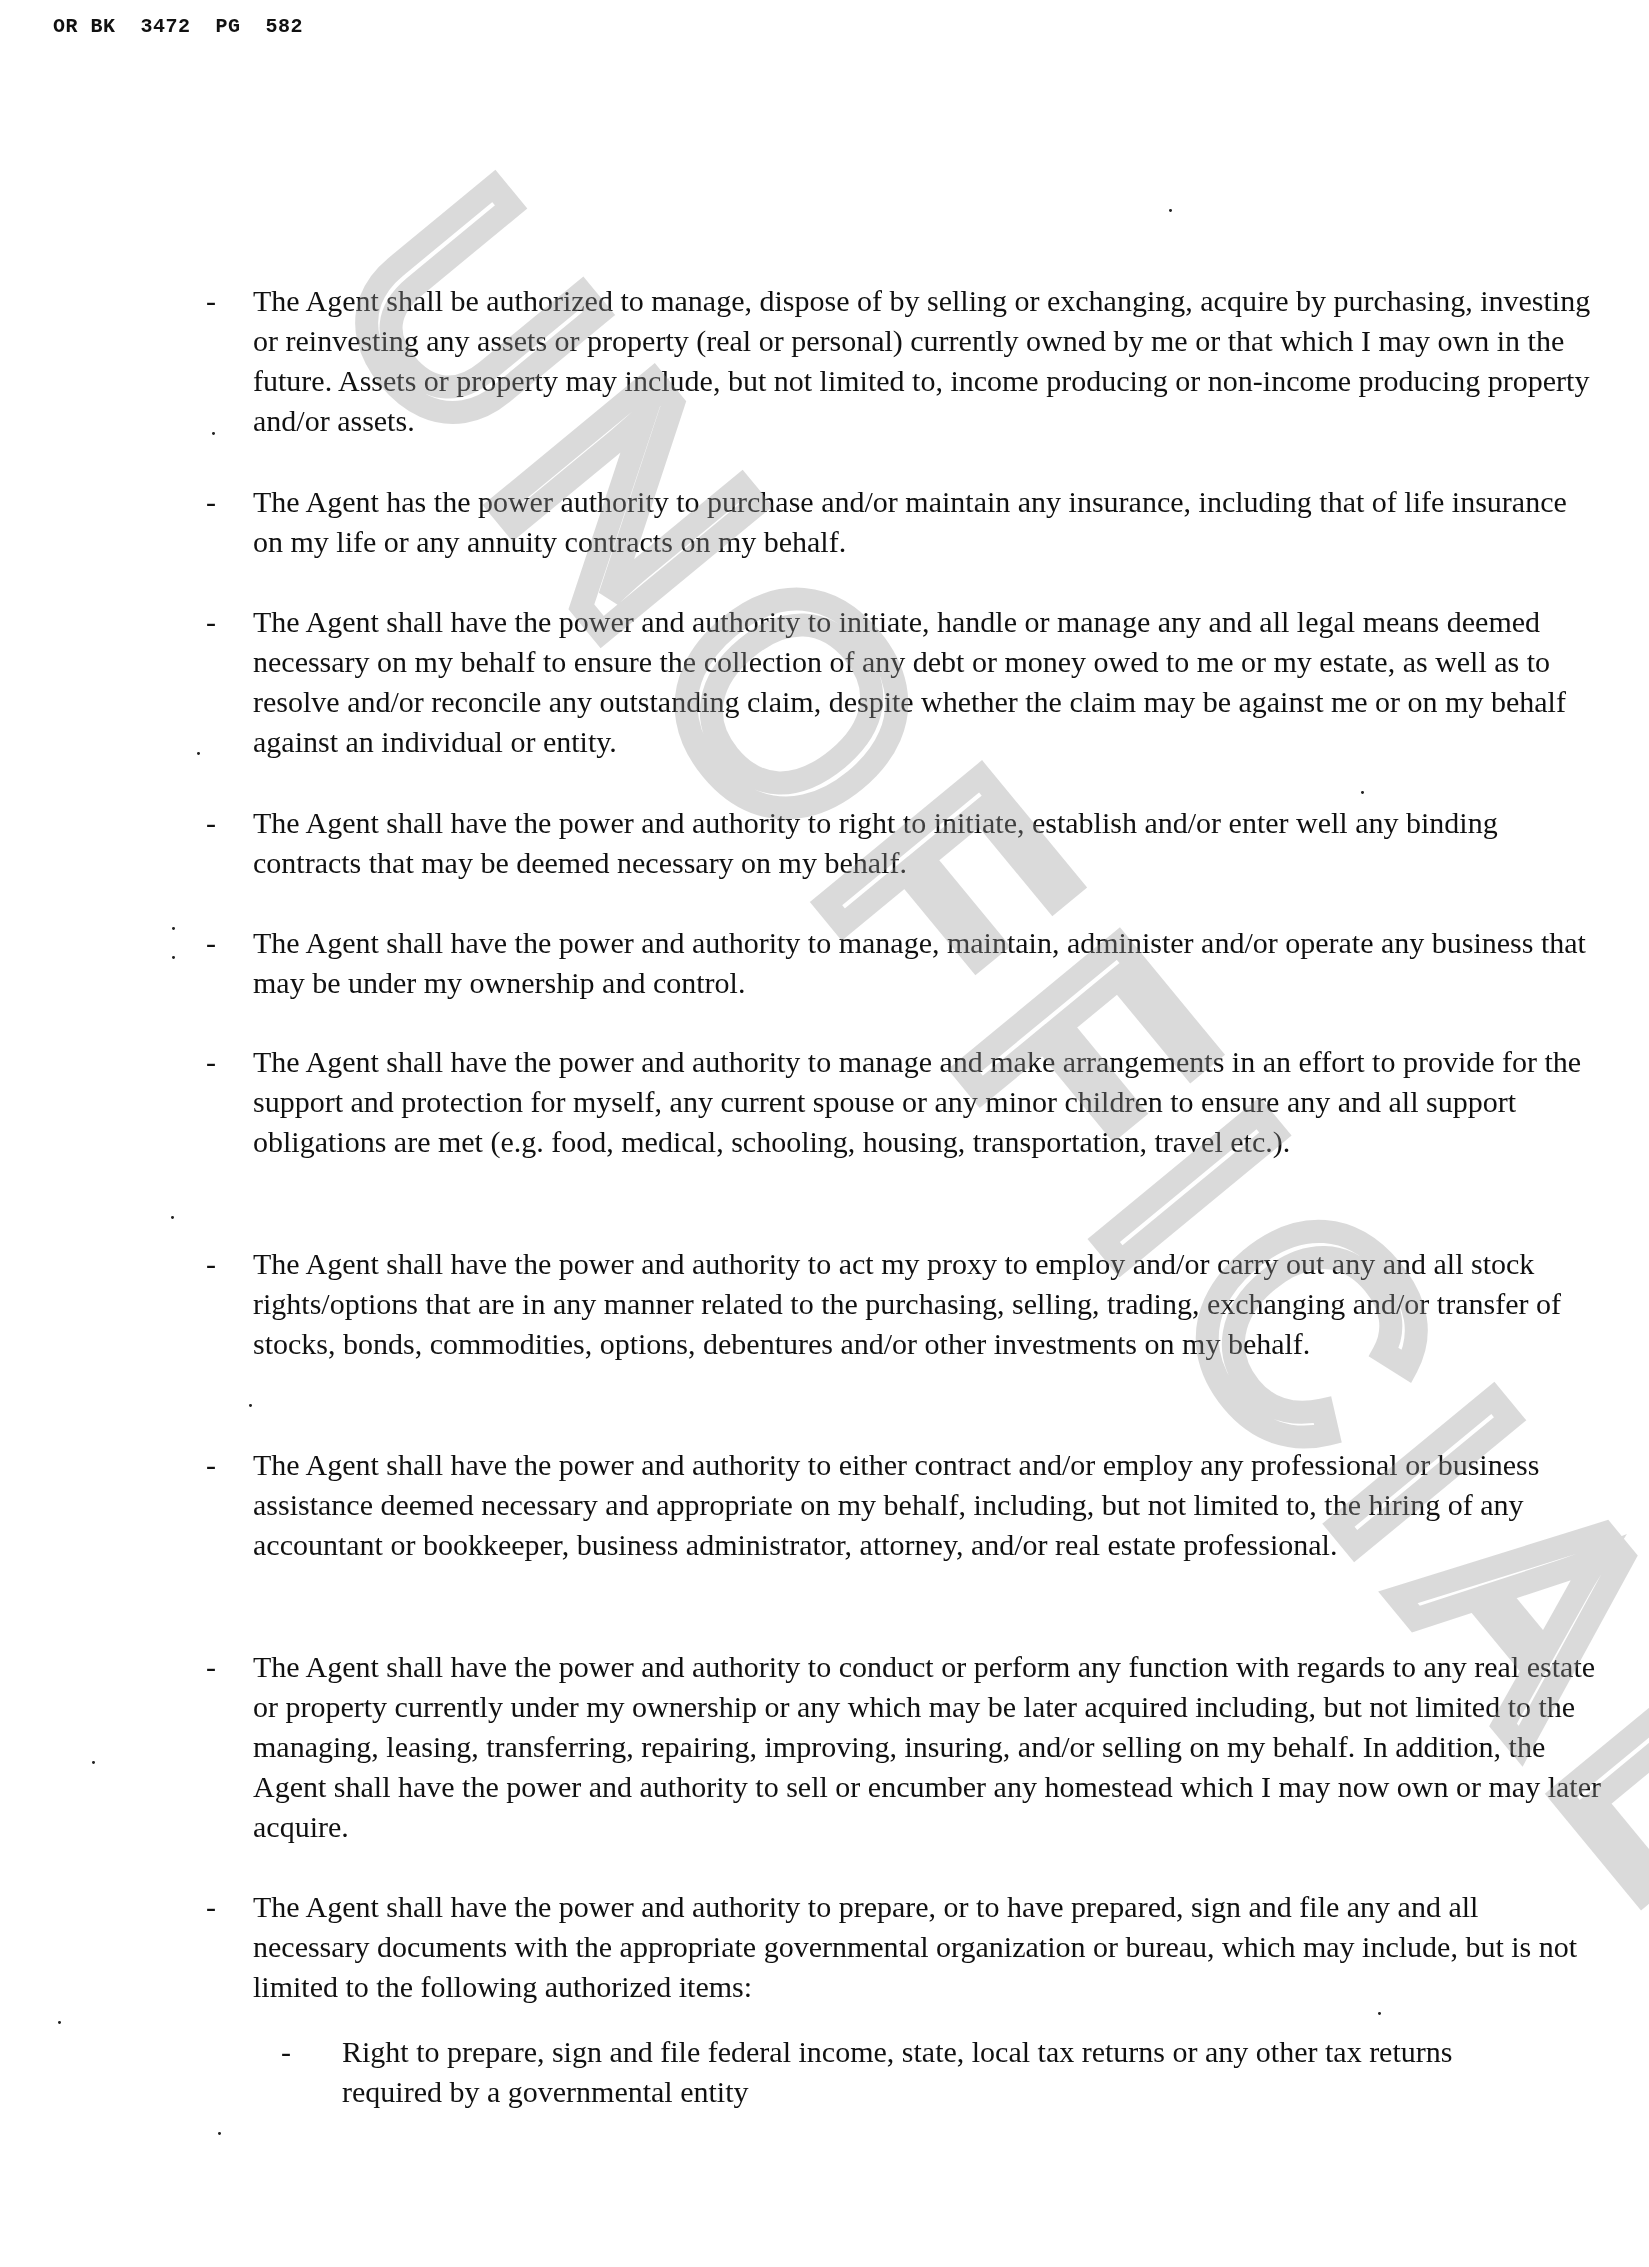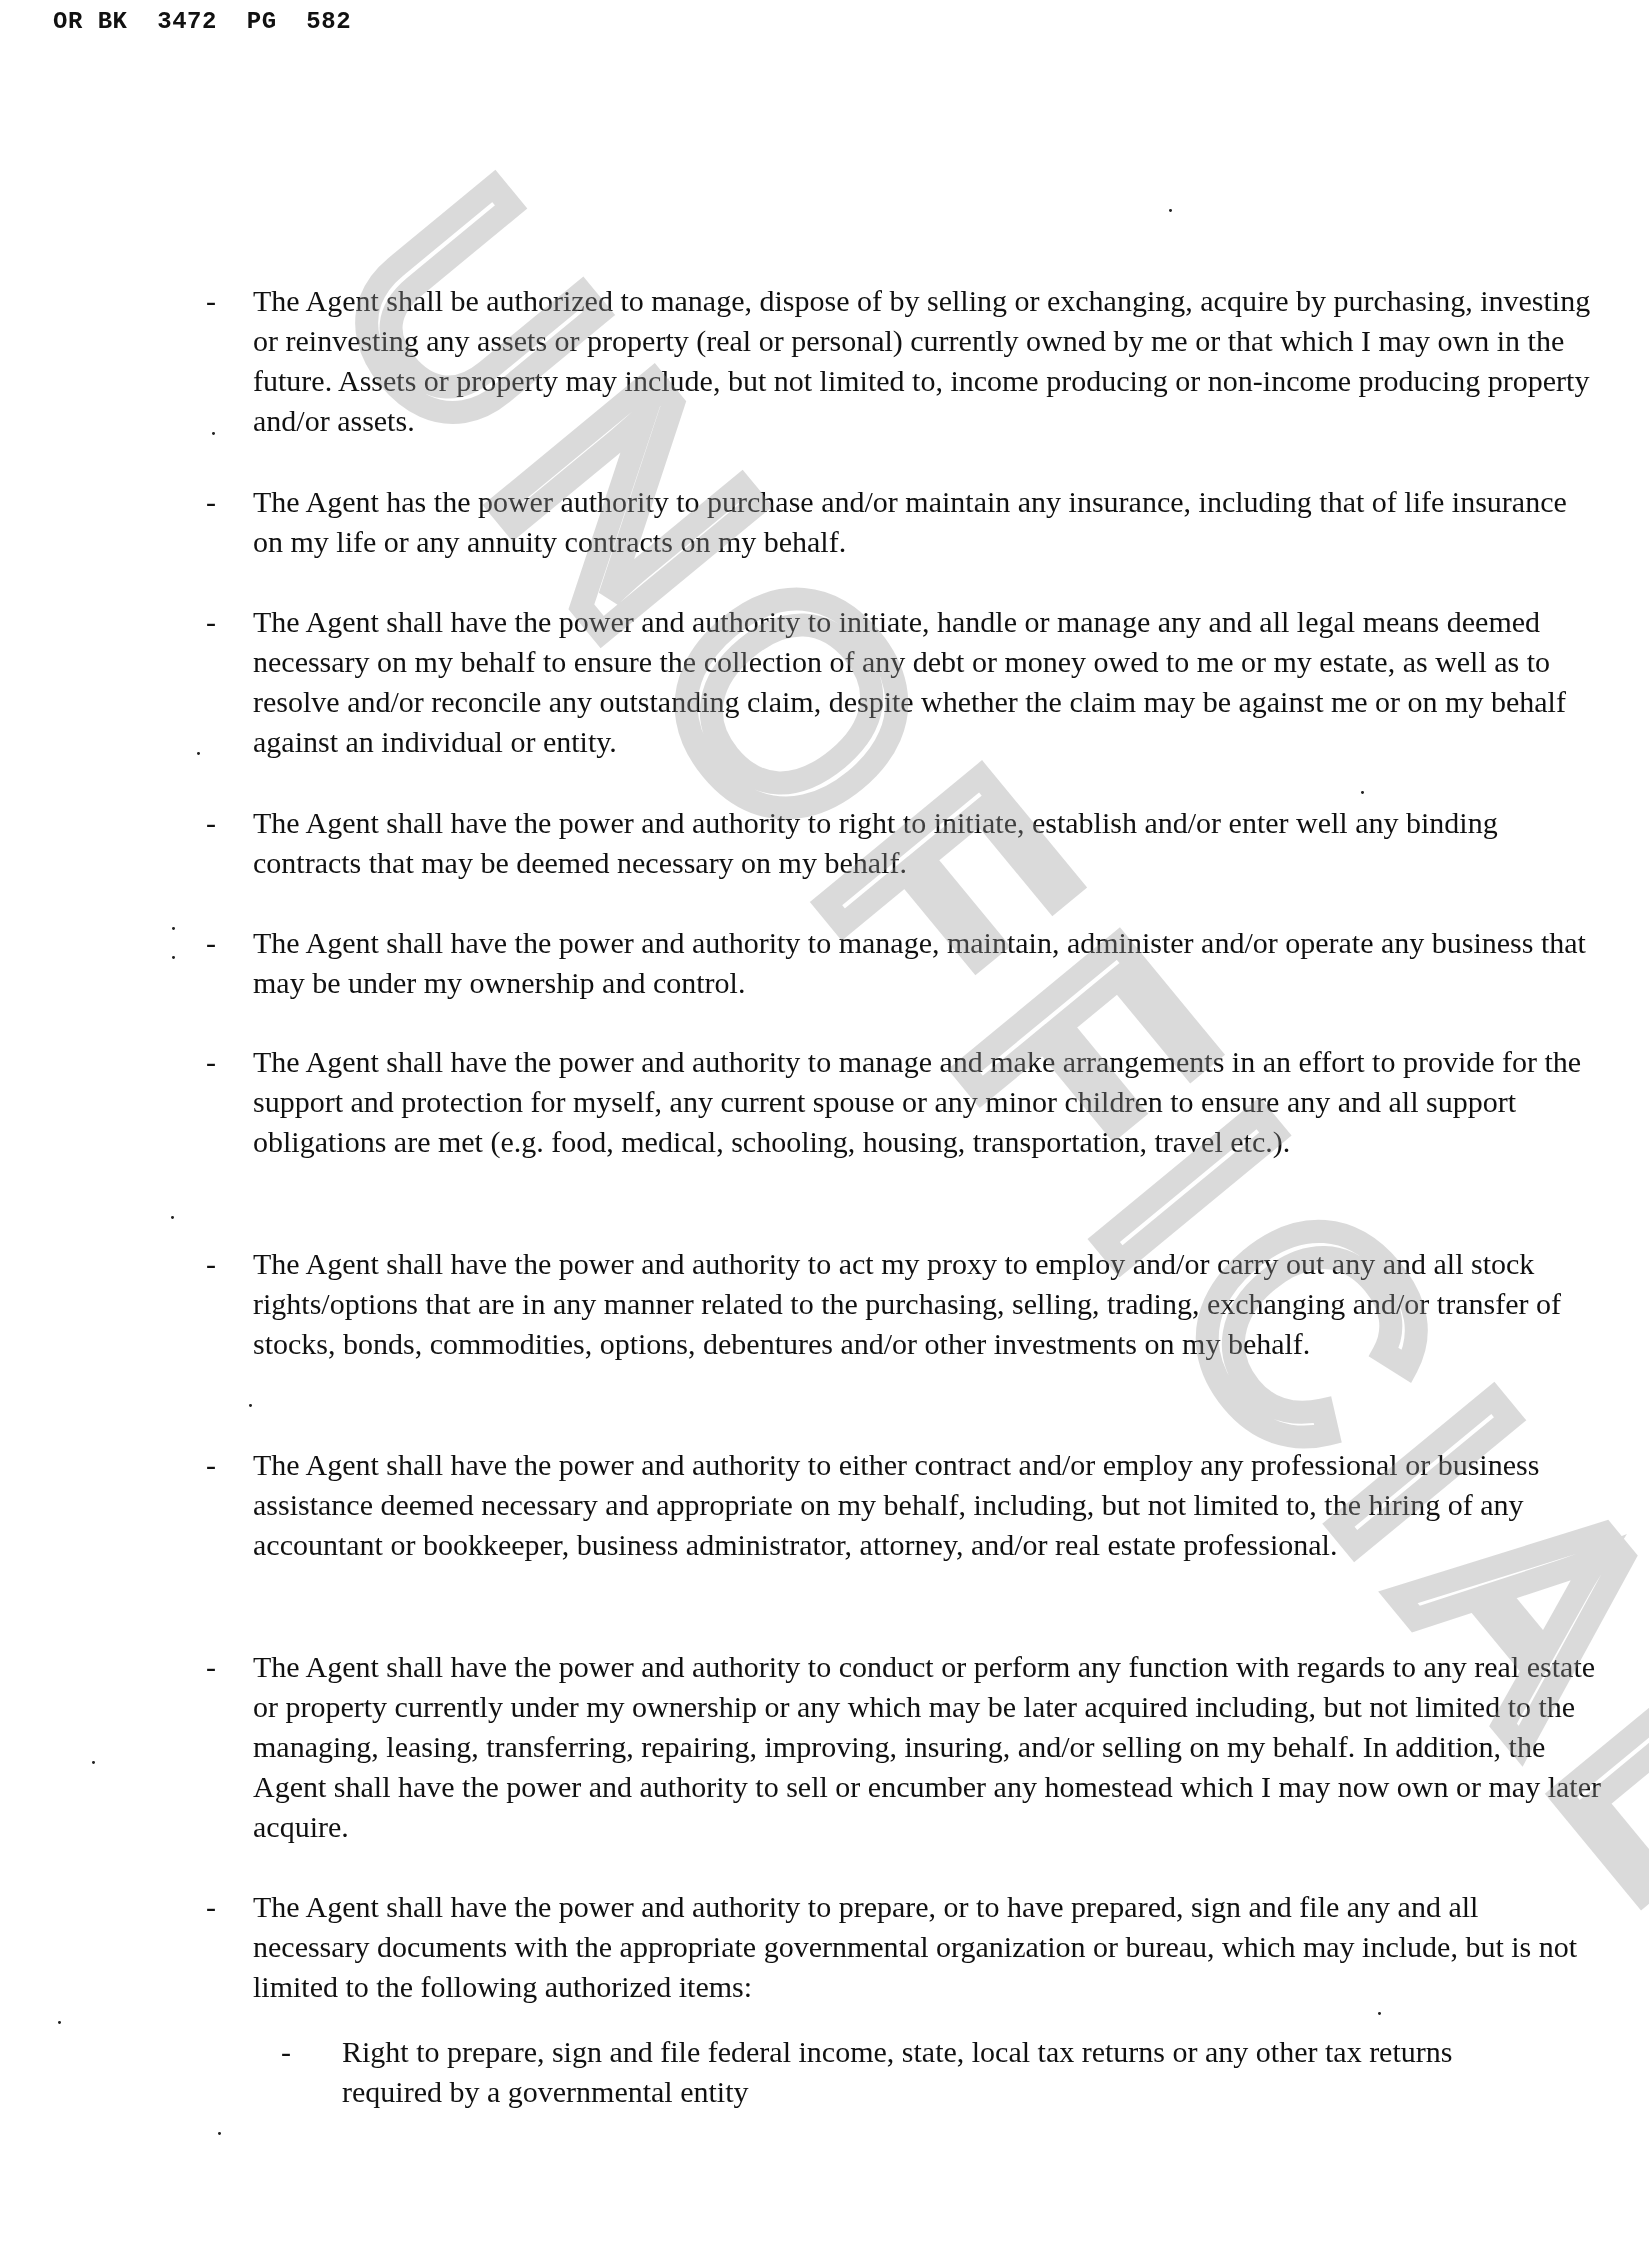--- a/index.html
+++ b/index.html
@@ -11,24 +11,24 @@
       width: 1650px;
       height: 2268px;
       position: relative;
       overflow: hidden;
       font-family: "Liberation Serif", "DejaVu Serif", serif;
       color: #111111;
     }
     .recording-header {
       position: absolute;
       left: 53px;
-      top: 8px;
+      top: 15px;
       font-family: "Liberation Mono", "DejaVu Sans Mono", monospace;
       font-weight: bold;
-      font-size: 24px;
+      font-size: 20px;
       letter-spacing: 0.5px;
       white-space: pre;
       color: #111;
     }
     .watermark {
       position: absolute;
       left: 0;
       top: 0;
       width: 1650px;
       height: 2268px;

